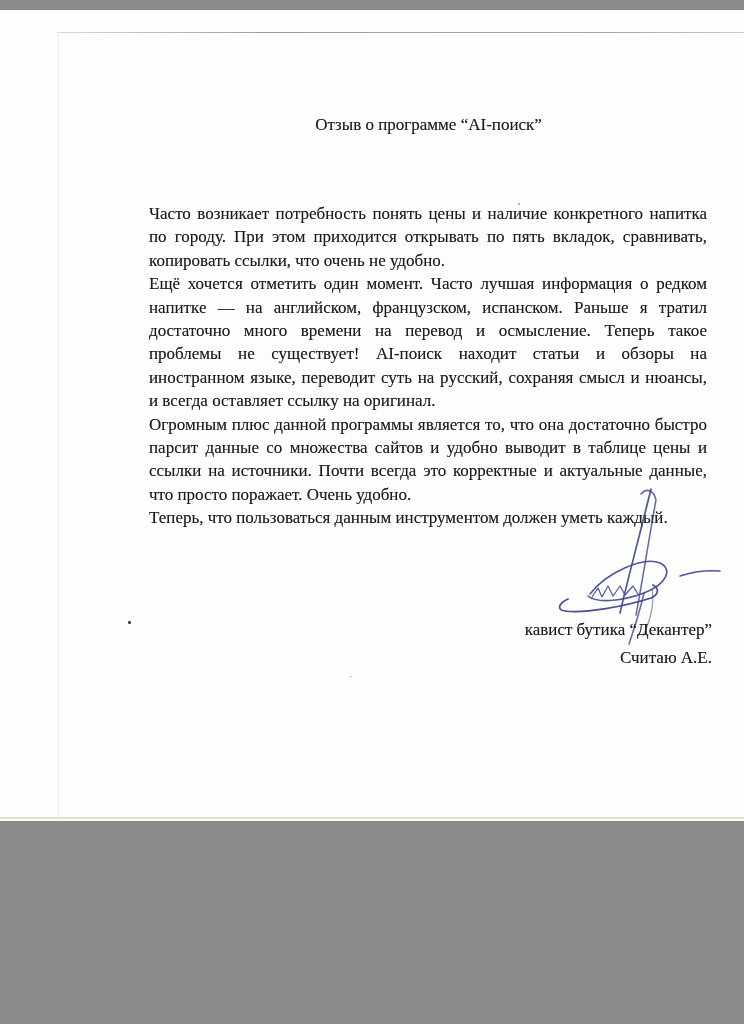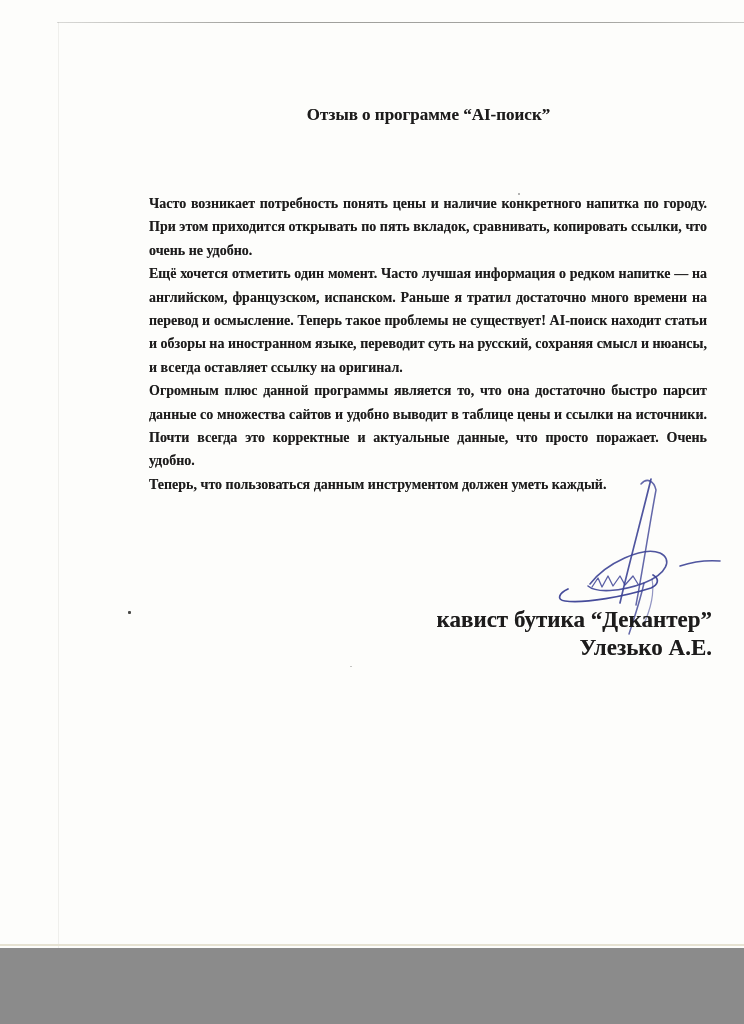--- a/index.html
+++ b/index.html
@@ -5,27 +5,26 @@
   :root{
     --paper:#fdfdfb;
     --ink:#1d1c1c;
     --signature-ink:#3c4295;
     --scan-line:#a3a29c;
     --bottom-edge:#e6e2d2;
   }
   html,body{margin:0;padding:0;background:#8b8b8b;}
   .page{
     position:relative;
-    width:744px;height:948px;
-    margin:0 auto;
+    width:744px;height:811px;
+    margin:10px auto;
     background:var(--paper);
     overflow:hidden;
     font-family:"Liberation Serif","DejaVu Serif",serif;
     color:var(--ink);
-    font-weight:bold;
   }
   
   .scan-line-top{
     position:absolute;left:57px;right:0;top:22px;height:1px;
     background:linear-gradient(to right, rgba(110,110,105,.25), rgba(95,95,90,.6) 30%, rgba(95,95,90,.55) 80%, rgba(110,110,105,.35));
   }
   .scan-line-left{
     position:absolute;left:58px;top:22px;bottom:0;width:1px;
     background:rgba(120,118,110,.10);
   }
@@ -39,35 +38,35 @@
   .speck-3{left:350px;top:666px;width:2px;height:1px;opacity:.35;}
 
   
   .doc-title{
     position:absolute;left:150px;width:557px;top:103px;
     font-size:17px;line-height:24px;text-align:center;
     text-shadow:0 0 .4px rgba(20,20,20,.45);
   }
   .doc-body{
     position:absolute;left:149px;width:558px;top:192px;
-    font-size:14px;line-height:23.4px;
+    font-size:17px;line-height:23.4px;
     text-align:justify;text-justify:inter-word;
     text-shadow:0 0 .4px rgba(20,20,20,.45);
   }
   .doc-body p{margin:0;padding:0;}
 
   .signature-wrap{
     position:absolute;left:548px;top:462px;width:185px;height:180px;
     color:var(--signature-ink);
   }
   .signature-wrap svg{display:block;width:100%;height:100%;}
 
   .closing{
     position:absolute;right:32px;top:606px;width:400px;
-    font-size:23px;line-height:28px;text-align:right;
+    font-size:17px;line-height:28px;text-align:right;
     text-shadow:0 0 .4px rgba(20,20,20,.45);
   }
 </style>
 </head>
 <body>
 
 <div class="page">
 
   <div class="scan-line-top"></div>
   <div class="scan-line-left"></div>
@@ -99,16 +98,16 @@
 
       <path d="M96,121 C92,139 86,157 81,172" stroke-width="1.5" opacity="0.8"></path>
       <path d="M104,117 C107,133 101,151 95,164" stroke-width="1.2" opacity="0.55"></path>
 
       <path d="M132,104 C144,100 159,98 172,99" stroke-width="1.6" opacity="0.9"></path>
     </svg>
   </div>
 
   <div class="closing">
     <div>кавист бутика “Декантер”</div>
-    <div>Улезько А.Е.</div>
+    <div>Считаю А.Е.</div>
   </div>
 
 </div>
 
 </body></html>

